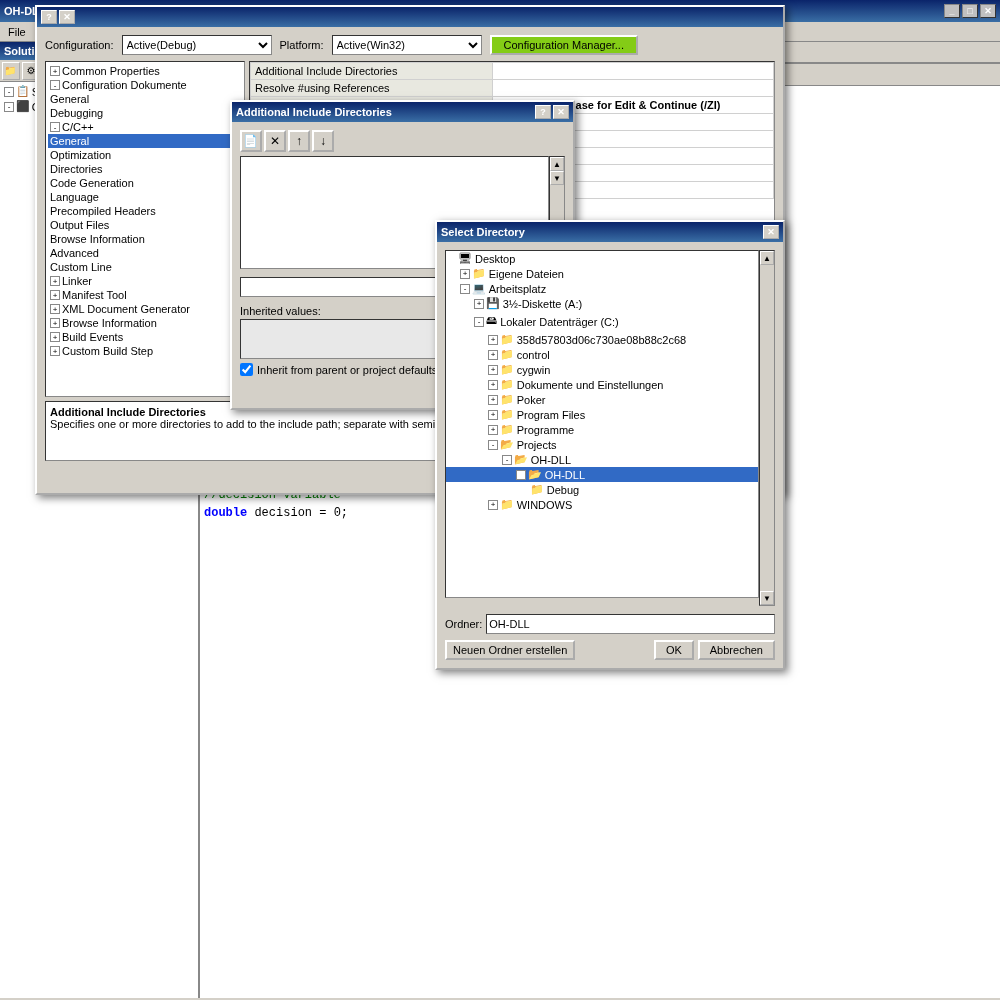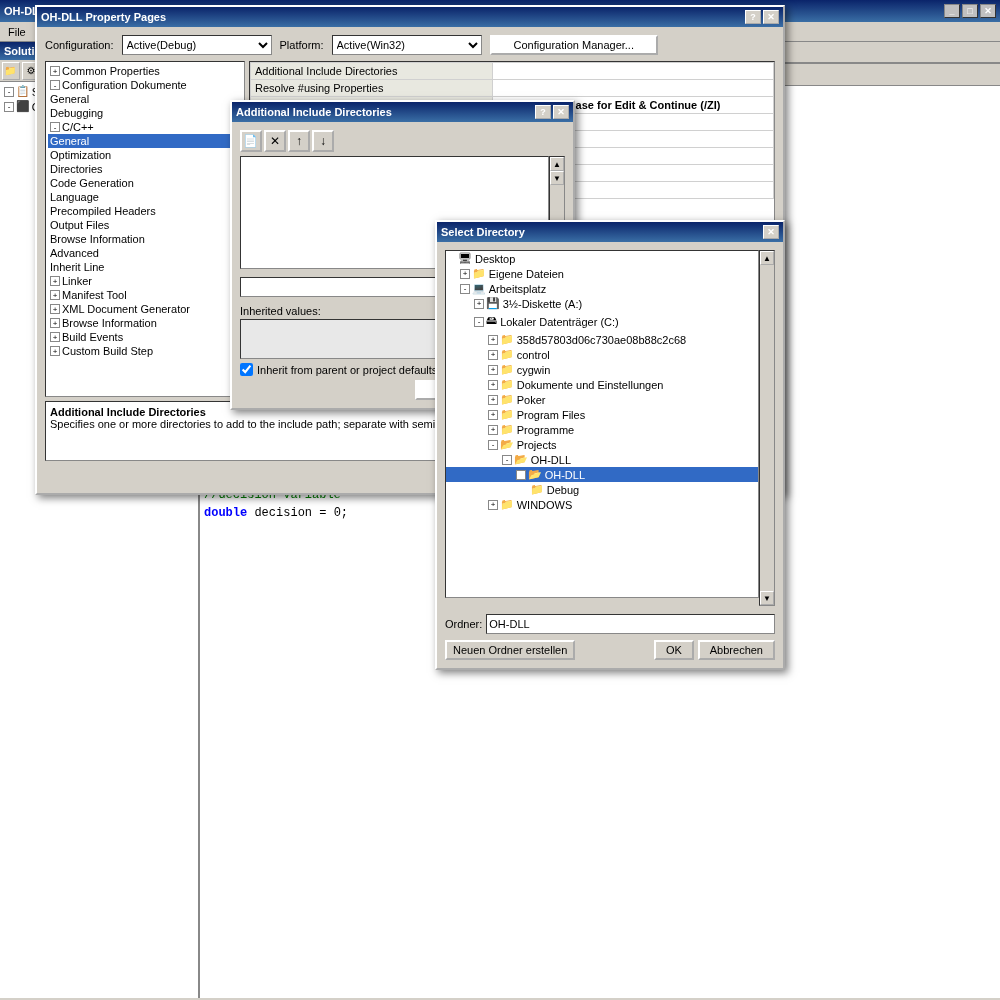--- a/index.html
+++ b/index.html
@@ -223,24 +223,24 @@
       height: 60px;
       overflow: auto;
     }
     .dialog-buttons {
       display: flex;
       justify-content: flex-end;
       gap: 4px;
       margin-top: 4px;
     }
     .dlg-btn {
-      padding: 2px 22px;
+      padding: 2px 12px;
       font-size: 11px;
       border: 2px outset #fff;
-      background: #ffffff;
+      background: #84cc16;
       cursor: pointer;
     }
 
     
     .indent1 { padding-left: 12px; }
     .indent2 { padding-left: 24px; }
     .tree-row {
       display: flex;
       align-items: center;
       padding: 1px 2px;
@@ -537,21 +537,20 @@
       <div class="code-line"><span style="background:#0000ff;color:white;min-width:8px;">L</span></div>
       <div class="code-line">&nbsp;</div>
       <div class="code-line"><span class="comment">//decision variable</span></div>
       <div class="code-line"><span class="kw">double</span> decision = 0;</div>
     </div>
   </div>
 </div>
 
 <div class="dialog-property">
   <div class="dialog-title">
-    <span class="dialog-title-text">OH-DLL Property Pages</span>
     <div style="display:flex;gap:2px;">
       <div style="width:16px;height:14px;background:#d4d0c8;border:1px outset #fff;display:flex;align-items:center;justify-content:center;font-size:9px;cursor:pointer;">?</div>
       <div style="width:16px;height:14px;background:#d4d0c8;border:1px outset #fff;display:flex;align-items:center;justify-content:center;font-size:9px;cursor:pointer;">✕</div>
     </div>
   </div>
   <div class="dialog-body">
     <div class="dialog-config-row">
       <span class="dialog-label">Configuration:</span>
       <select class="dialog-select">
         <option>Active(Debug)</option>
@@ -606,21 +605,21 @@
         <div class="tree-row indent2">
           <span>Output Files</span>
         </div>
         <div class="tree-row indent2">
           <span>Browse Information</span>
         </div>
         <div class="tree-row indent2">
           <span>Advanced</span>
         </div>
         <div class="tree-row indent2">
-          <span>Inherit Line</span>
+          <span>Custom Line</span>
         </div>
         <div class="tree-row indent1">
           <span class="expander">+</span>
           <span>Linker</span>
         </div>
         <div class="tree-row indent1">
           <span class="expander">+</span>
           <span>Manifest Tool</span>
         </div>
         <div class="tree-row indent1">
@@ -642,21 +641,21 @@
       </div>
 
       <div class="dialog-props">
         <table class="props-table">
           <tbody>
             <tr>
               <td>Additional Include Directories</td>
               <td></td>
             </tr>
             <tr>
-              <td>Resolve #using Properties</td>
+              <td>Resolve #using References</td>
               <td></td>
             </tr>
             <tr>
               <td>Debug Information Format</td>
               <td class="bold-val">Program Database for Edit &amp; Continue (/ZI)</td>
             </tr>
             <tr>
               <td>Suppress Startup Banner</td>
               <td>Yes (/nologo)</td>
             </tr>

